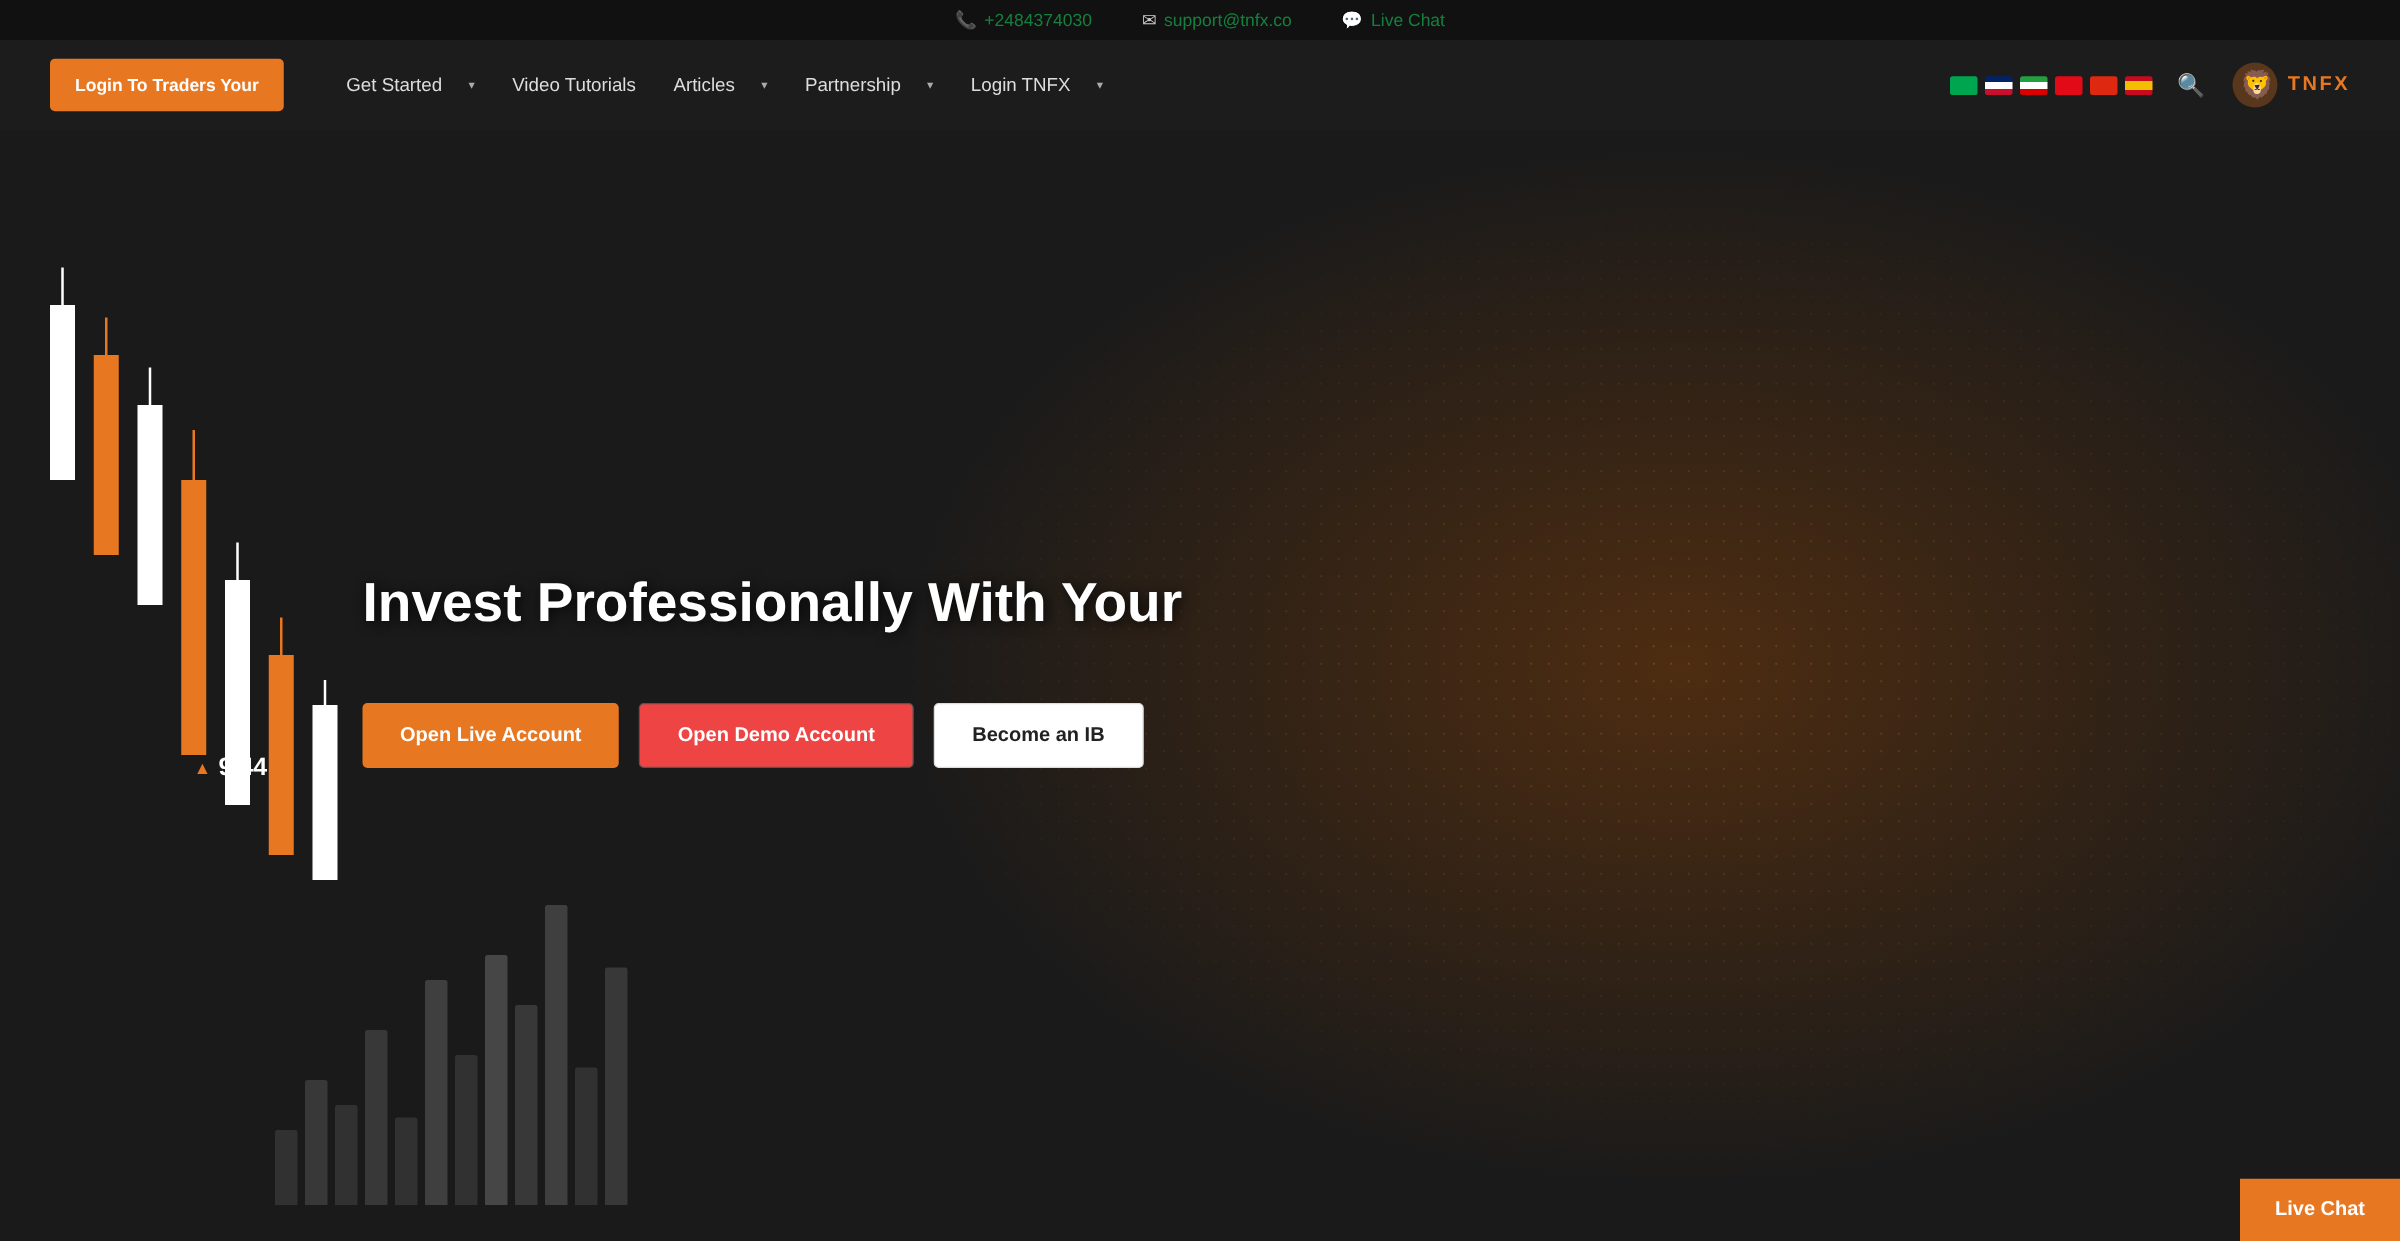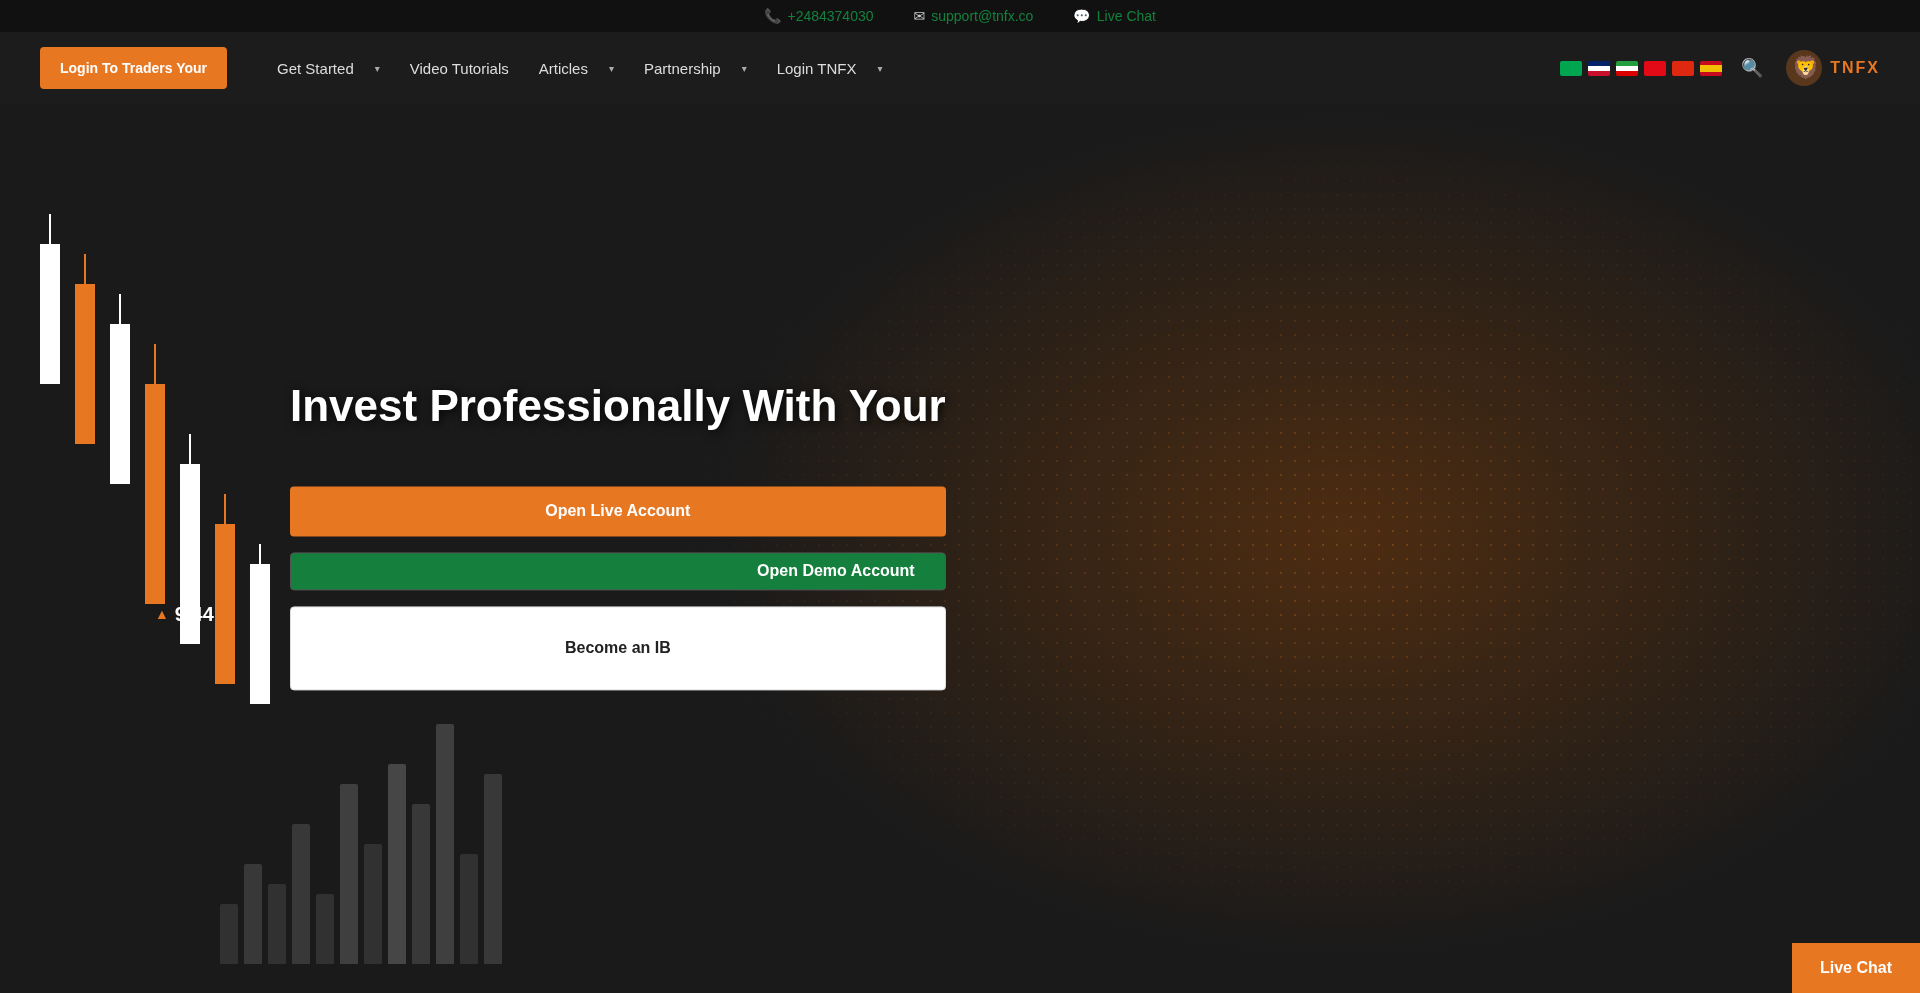--- a/index.html
+++ b/index.html
@@ -148,50 +148,49 @@
       font-size: 44px;
       font-weight: bold;
       color: #fff;
       line-height: 1.3;
       margin-bottom: 52px;
       text-shadow: 2px 2px 10px rgba(0,0,0,0.8);
     }
     .hero-buttons {
       display: flex;
       gap: 16px;
-      flex-direction: column;
     }
     .btn-live {
       background: #e87722;
       color: #fff;
       border: none;
       padding: 16px 30px;
       font-size: 16px;
       font-weight: bold;
       cursor: pointer;
       border-radius: 4px;
       min-width: 180px;
     }
     .btn-demo {
-      background: #15803d;
+      background: #ef4444;
       color: #fff;
       border: 1px solid #555;
       padding: 9px 30px;
       font-size: 16px;
       font-weight: bold;
       cursor: pointer;
       border-radius: 4px;
       min-width: 185px;
       text-align: right;
     }
     .btn-ib {
       background: #fff;
       color: #222;
       border: 1px solid #ddd;
-      padding: 32px 30px;
+      padding: 16px 30px;
       font-size: 16px;
       font-weight: bold;
       cursor: pointer;
       border-radius: 4px;
       min-width: 165px;
     }
 
     
     .price-indicator {
       position: absolute;

